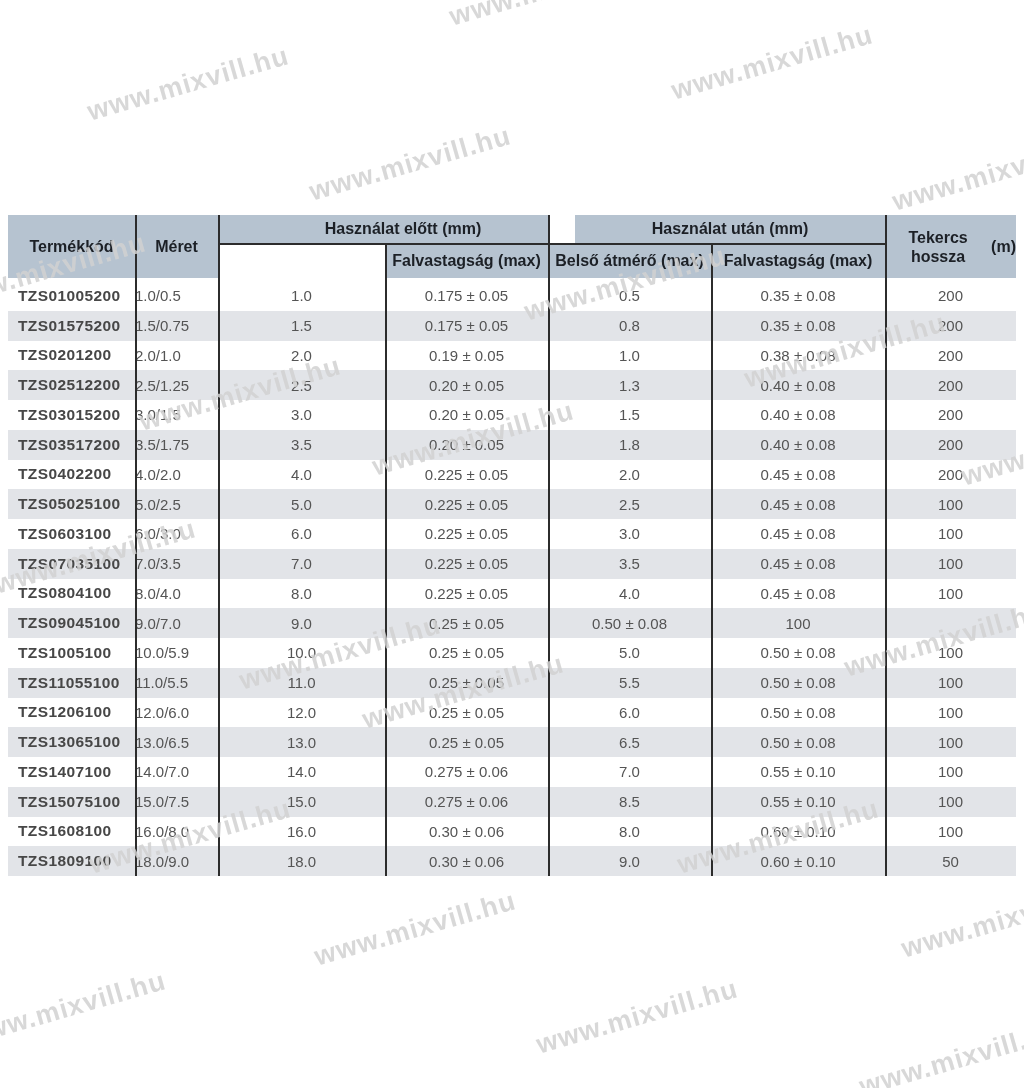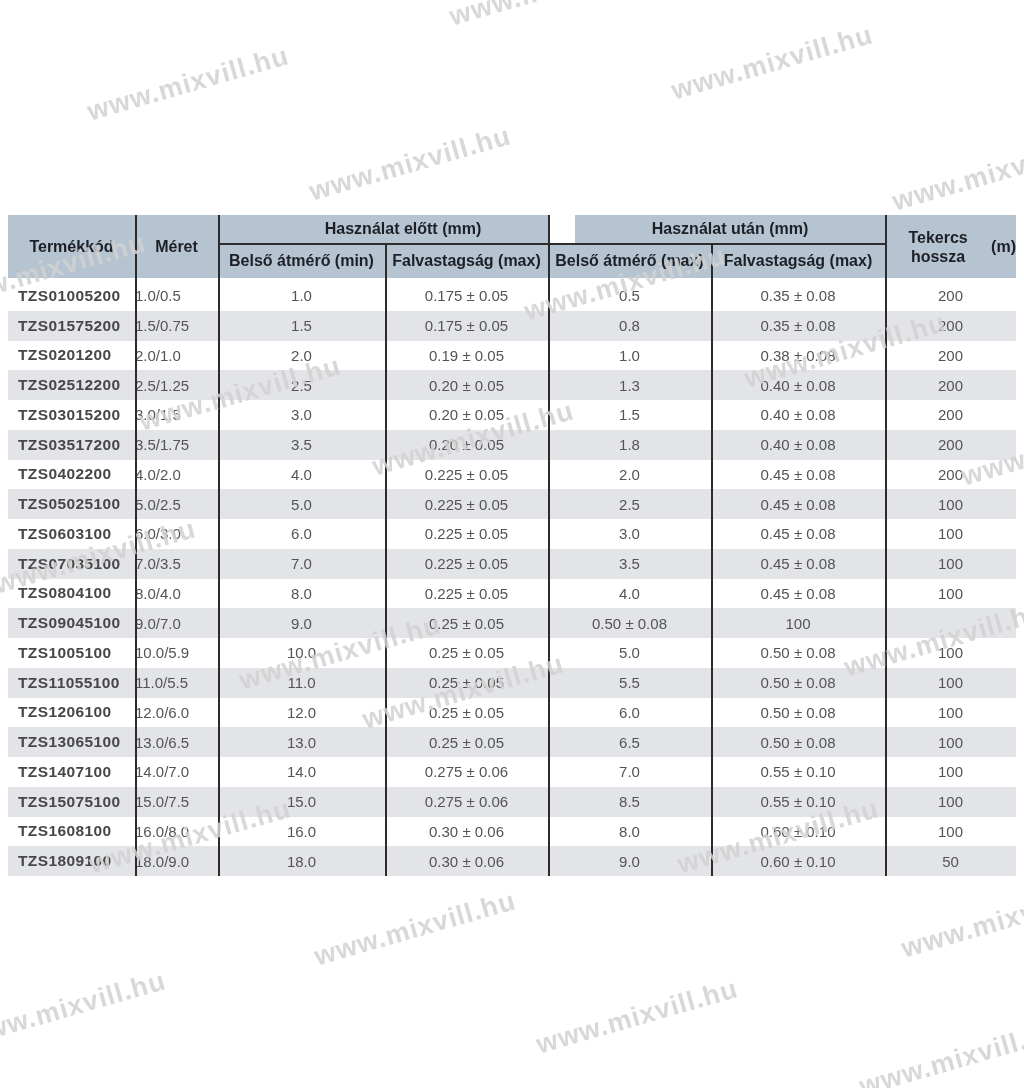--- a/index.html
+++ b/index.html
@@ -112,21 +112,20 @@
 
   <div class="thead">
     <div class="th-span2" style="grid-column:1">Termékkód</div>
     <div class="th-span2" style="grid-column:2">Méret</div>
     <div class="th-group1">Használat előtt (mm)</div>
     <div class="th-group2">Használat után (mm)</div>
     <div class="th-span2 th-roll" style="grid-column:7">
       <span>Tekercs hossza</span>
       <span>(m)</span>
     </div>
-    <div class="th-sub" style="grid-column:3;grid-row:2">Belső átmérő (min)</div>
     <div class="th-sub" style="grid-column:4;grid-row:2">Falvastagság (max)</div>
     <div class="th-sub" style="grid-column:5;grid-row:2">Belső átmérő (max)</div>
     <div class="th-sub" style="grid-column:6;grid-row:2">Falvastagság (max)</div>
   </div>
 
   <div class="gap-row"></div>
 
   <div class="tbody" id="tbody">
       <div class="grid-row">
         <div>TZS01005200</div>

